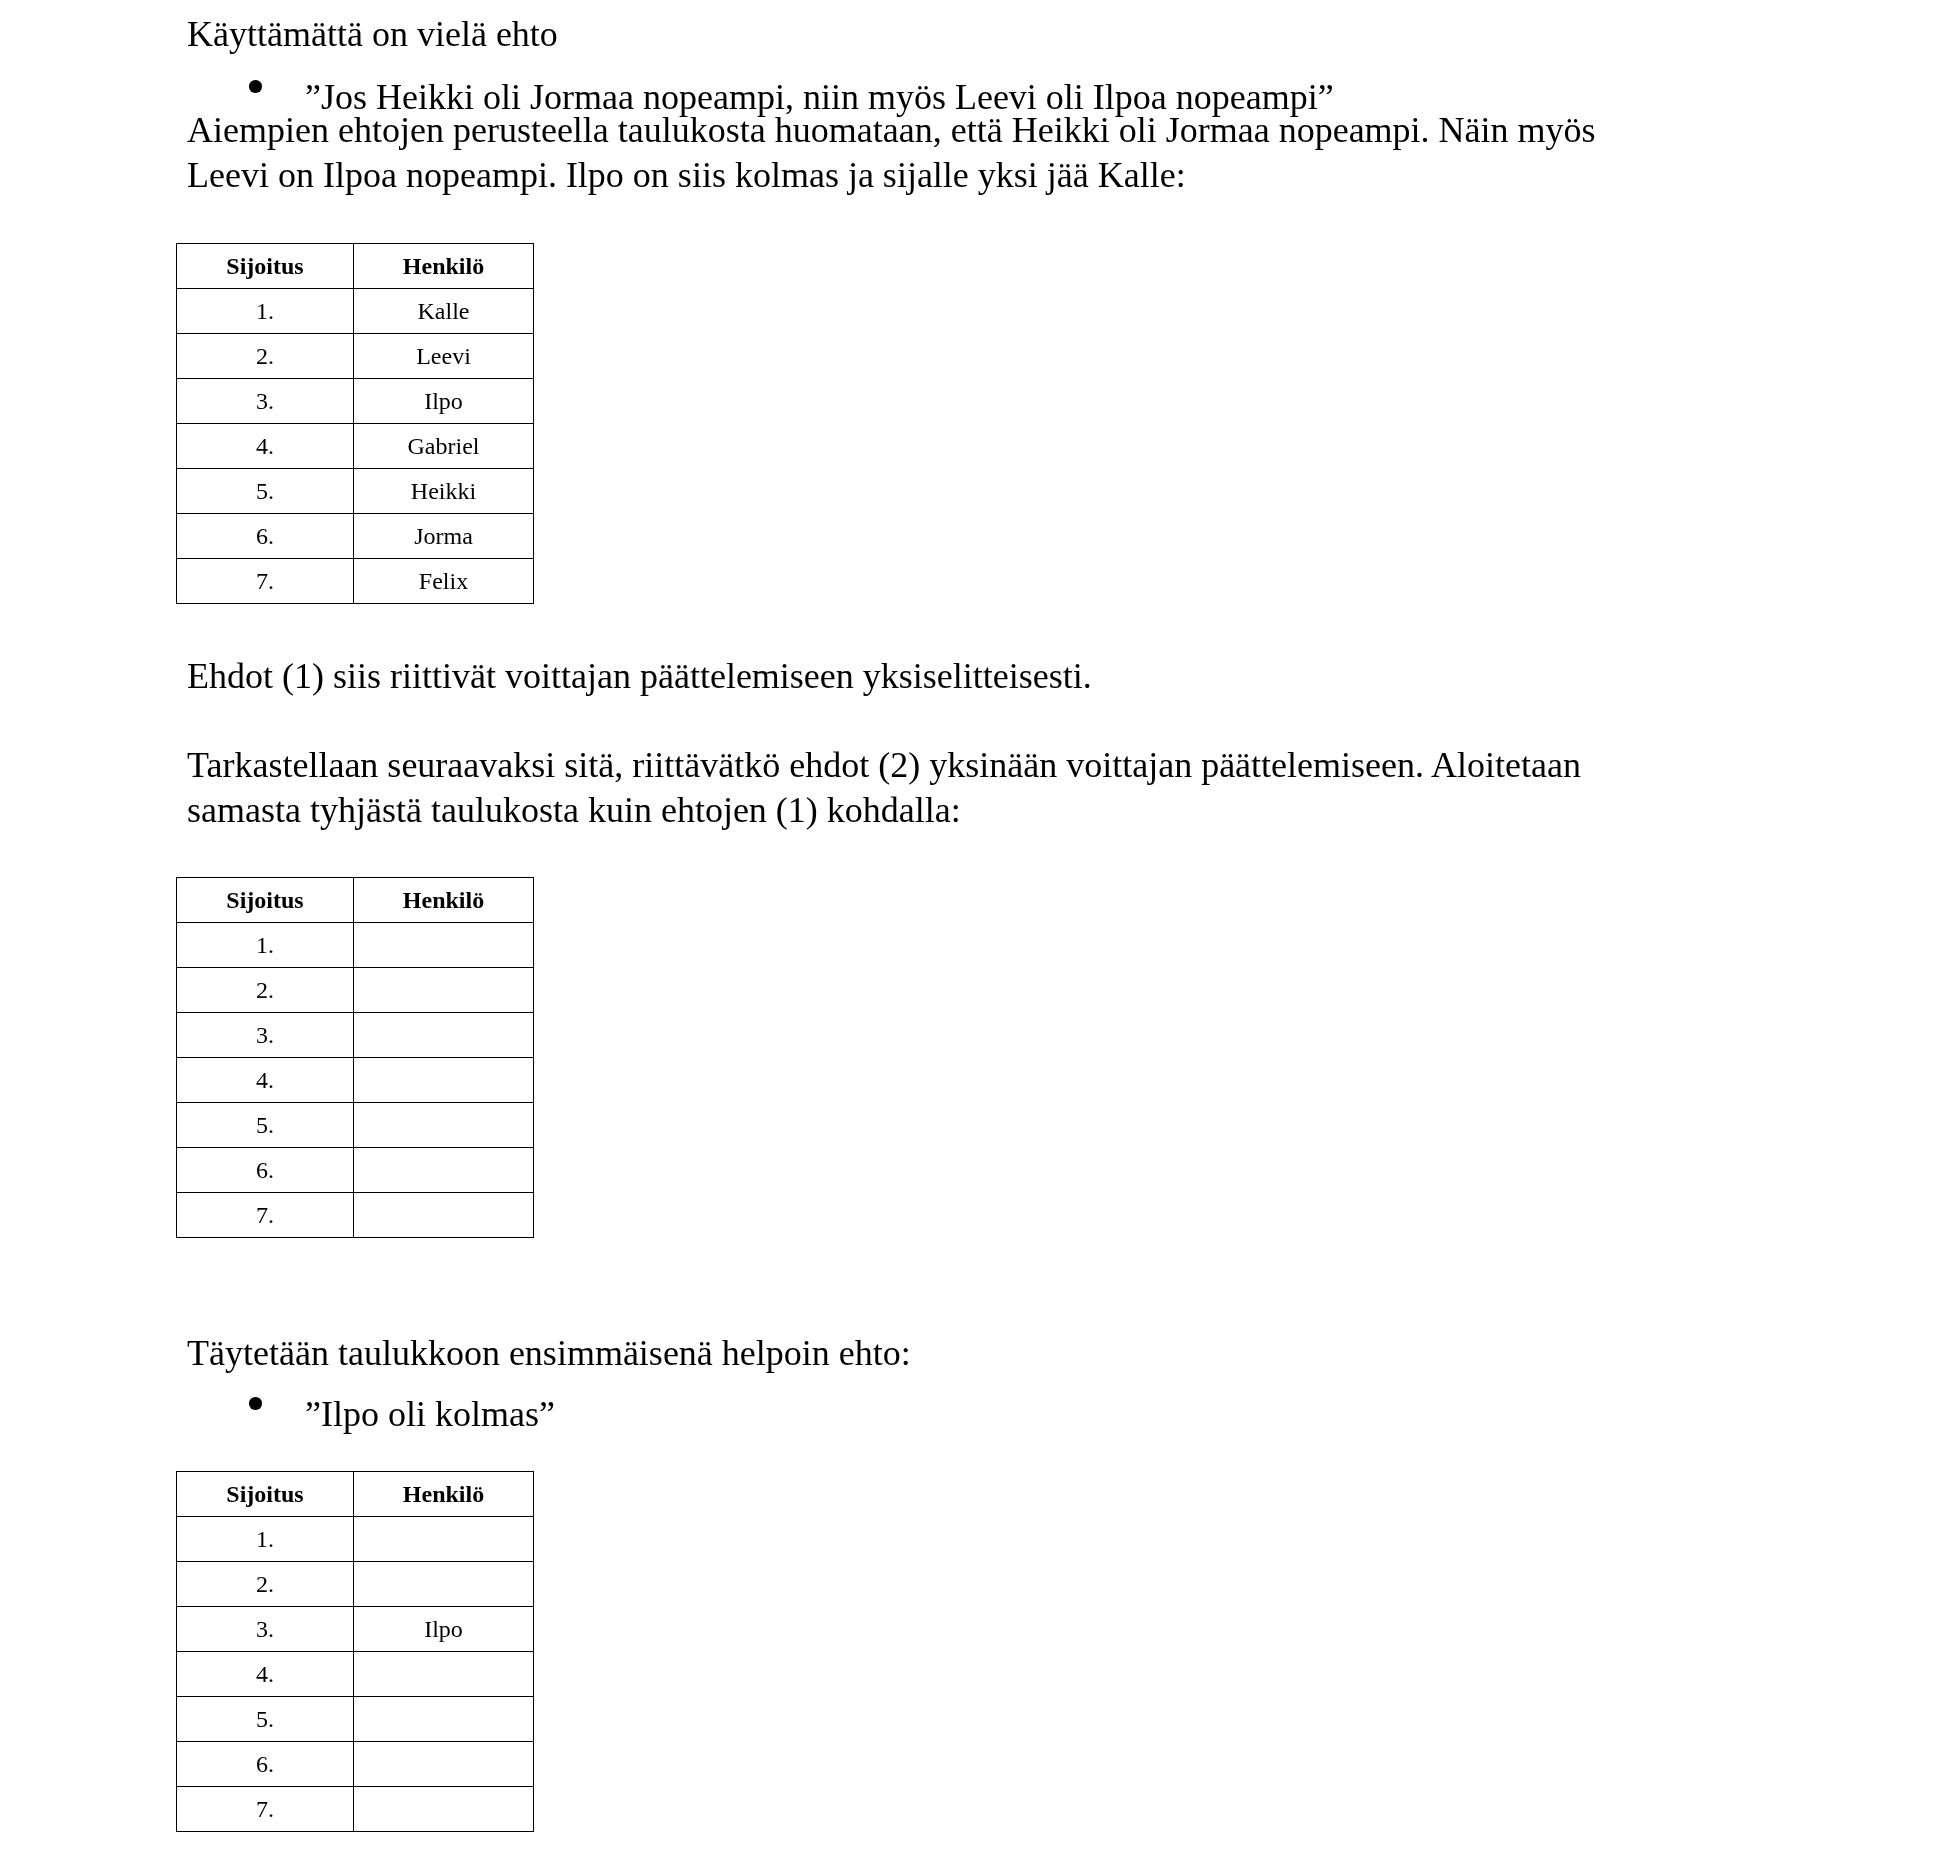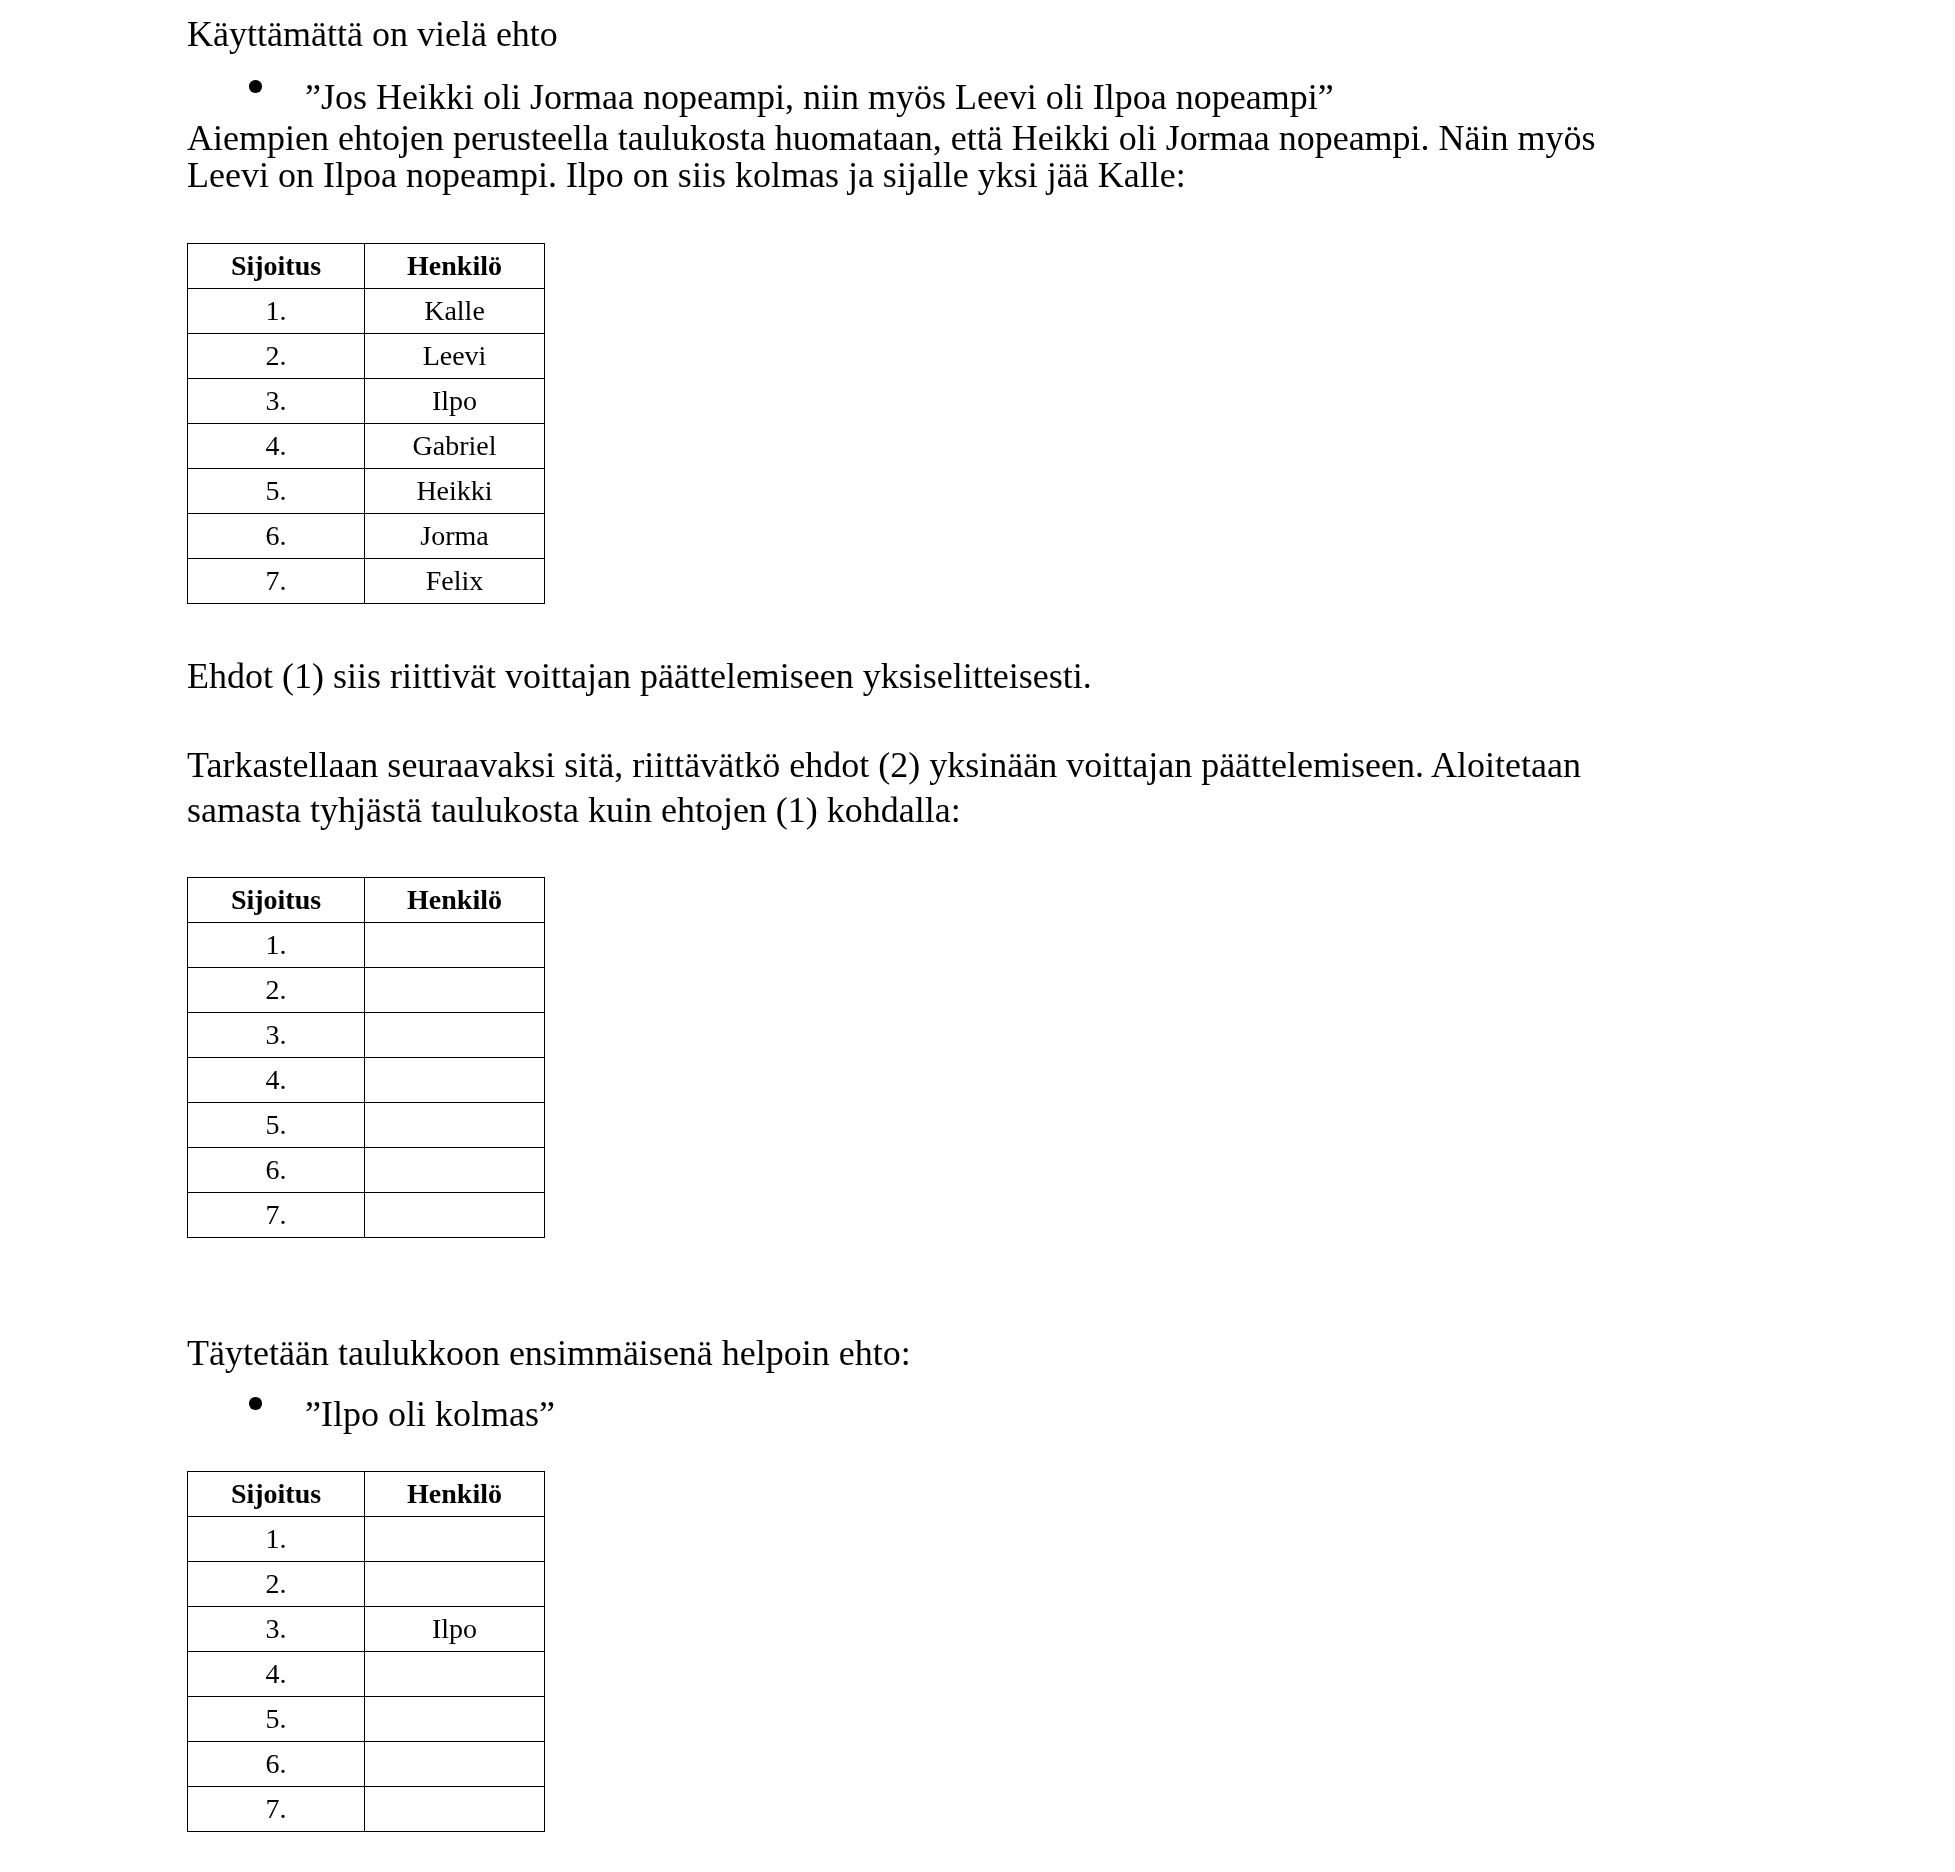--- a/index.html
+++ b/index.html
@@ -9,40 +9,40 @@
     color: #000; font-size: 36px; line-height: 46px;
   }
   .p { position: absolute; left: 187px; white-space: nowrap; margin: 0; }
   .bullet-line { position: absolute; left: 187px; white-space: nowrap; }
   .bullet-dot {
     position: absolute; left: 62px; top: 16px;
     width: 12.5px; height: 12.5px; border-radius: 50%; background: #000;
   }
   .bullet-text { position: absolute; left: 118px; top: 0; margin-top: 10px; }
   table.rank {
-    position: absolute; left: 187px; border-collapse: collapse;
-    font-size: 28px;
+    position: absolute; left: 176px; border-collapse: collapse;
+    font-size: 24px;
   }
   table.rank th, table.rank td {
     border: 1.9px solid #000; text-align: center; padding: 0;
     height: 44px; line-height: 44px;
   }
   table.rank th { font-weight: bold; }
   table.rank .c1 { width: 176px; }
   table.rank .c2 { width: 179px; }
 </style>
 </head>
 <body>
 
 <p class="p" style="top:11.2px;">Käyttämättä on vielä ehto</p>
 <div class="bullet-line" style="top:64px;">
   <span class="bullet-dot"></span>
   <span class="bullet-text">”Jos Heikki oli Jormaa nopeampi, niin myös Leevi oli Ilpoa nopeampi”</span>
 </div>
-<p class="p" style="top:115px;text-align:right;">Aiempien ehtojen perusteella taulukosta huomataan, että Heikki oli Jormaa nopeampi. Näin myös</p>
+<p class="p" style="top:107px;text-align:right;">Aiempien ehtojen perusteella taulukosta huomataan, että Heikki oli Jormaa nopeampi. Näin myös</p>
 <p class="p" style="top:152px;text-align:right;">Leevi on Ilpoa nopeampi. Ilpo on siis kolmas ja sijalle yksi jää Kalle:</p>
 
 <table class="rank" style="top:243px;">
   <thead>
     <tr>
       <th class="c1">Sijoitus</th>
       <th class="c2">Henkilö</th>
     </tr>
   </thead>
   <tbody>

